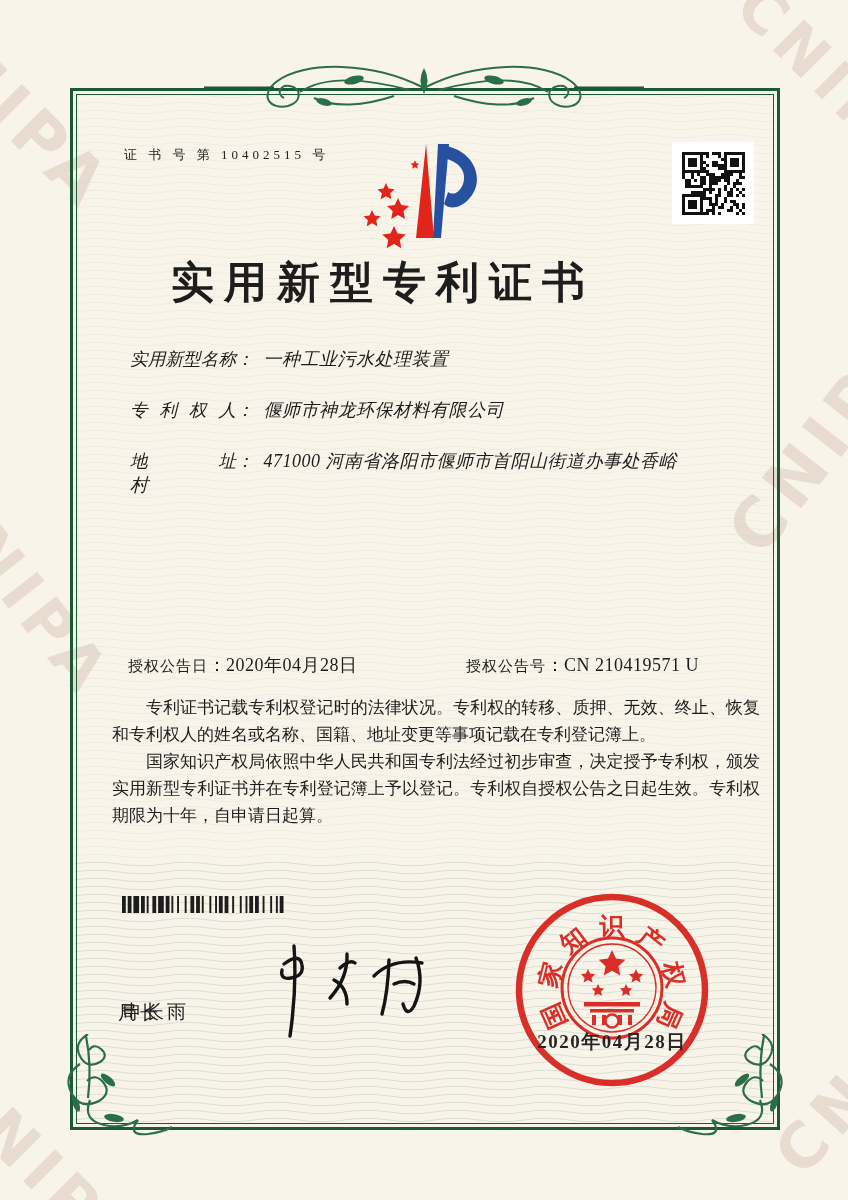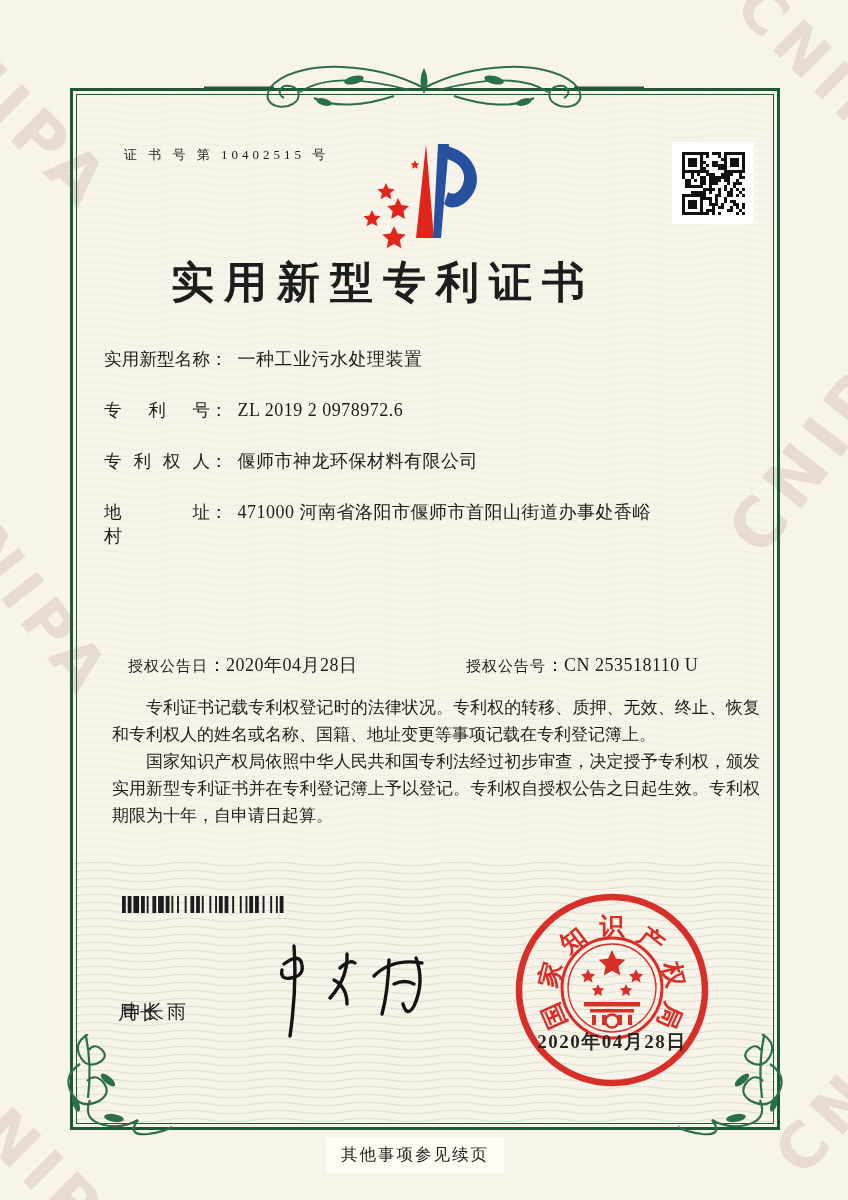--- a/index.html
+++ b/index.html
@@ -37,21 +37,21 @@
   .logo { position:absolute; left:330px; top:138px; }
   .qrbox {
     position:absolute; left:672px; top:142px; width:82px; height:82px;
     background:#ffffff; display:flex; align-items:center; justify-content:center;
   }
   .title {
     position:absolute; left:70px; top:254px; width:626px;
     text-align:center; font-size:43px; font-weight:bold; letter-spacing:10px;
   }
 
-  .fields { position:absolute; left:104px; top:347px; width:560px; }
+  .fields { position:absolute; left:130px; top:347px; width:560px;font-style:italic; }
   .frow { position:relative; height:51px; font-size:18px; }
   .flabel {
     display:inline-block; width:106px; font-size:17.5px;
     text-align:justify; text-align-last:justify; vertical-align:baseline;
   }
   .fcolon { display:inline-block; margin-right:10px; font-size:17.5px; }
   .fvalue { font-size:18px; letter-spacing:0.5px; }
 
   .grant-row { position:absolute; left:114px; top:653px; width:660px; height:30px; font-size:18px; }
   .grant-g2 { position:absolute; left:338px; top:0; }
@@ -328,36 +328,33 @@
       </svg>
   </div>
 
   <div class="title">实用新型专利证书</div>
 
   <div class="fields">
     <div class="frow">
       <span class="flabel">实用新型名称</span><span class="fcolon">：</span><span class="fvalue">一种工业污水处理装置</span>
     </div>
     <div class="frow">
-      <span class="flabel">专利号</span><span class="fcolon">：</span><span class="fvalue">ZL 2019 2 0978972.6</span>
-    </div>
-    <div class="frow">
       <span class="flabel">专利权人</span><span class="fcolon">：</span><span class="fvalue">偃师市神龙环保材料有限公司</span>
     </div>
     <div class="frow">
       <span class="flabel">地址</span><span class="fcolon">：</span><span class="fvalue">471000 河南省洛阳市偃师市首阳山街道办事处香峪村</span>
     </div>
   </div>
 
   <div class="grant-row">
     <span>
       <span class="glabel">授权公告日</span><span>：</span><span class="fvalue">2020年04月28日</span>
     </span>
     <span class="grant-g2">
-      <span class="glabel">授权公告号</span><span>：</span><span class="fvalue">CN 253518110 U</span>
+      <span class="glabel">授权公告号</span><span>：</span><span class="fvalue">CN 210419571 U</span>
     </span>
   </div>
 
   <div class="paras">
     <p>专利证书记载专利权登记时的法律状况。专利权的转移、质押、无效、终止、恢复和专利权人的姓名或名称、国籍、地址变更等事项记载在专利登记簿上。</p>
     <p>国家知识产权局依照中华人民共和国专利法经过初步审查，决定授予专利权，颁发实用新型专利证书并在专利登记簿上予以登记。专利权自授权公告之日起生效。专利权期限为十年，自申请日起算。</p>
   </div>
 
   <svg class="barcode" id="barcode" width="218" height="17">
       <rect x="2" y="0" width="3.8" height="17" fill="#1c1c1c"></rect>
@@ -429,15 +426,14 @@
       <rect x="80" y="125" width="4" height="10" stroke="none"></rect>
       <rect x="90" y="125" width="4" height="10" stroke="none"></rect>
       <rect x="106" y="125" width="4" height="10" stroke="none"></rect>
       <rect x="116" y="125" width="4" height="10" stroke="none"></rect>
       <circle cx="100" cy="131" r="6.5" fill="none" stroke-width="2.4"></circle>
     </g>
     <text id="sealdate" x="100" y="158" text-anchor="middle" font-size="19" font-weight="bold" fill="#1a1a1a" font-family="Liberation Serif, serif" letter-spacing="1.5">2020年04月28日</text>
   </svg>
 
 
-  <div class="footer-note">其他事项参见续页</div>
 
 </div>
 
 </body></html>

